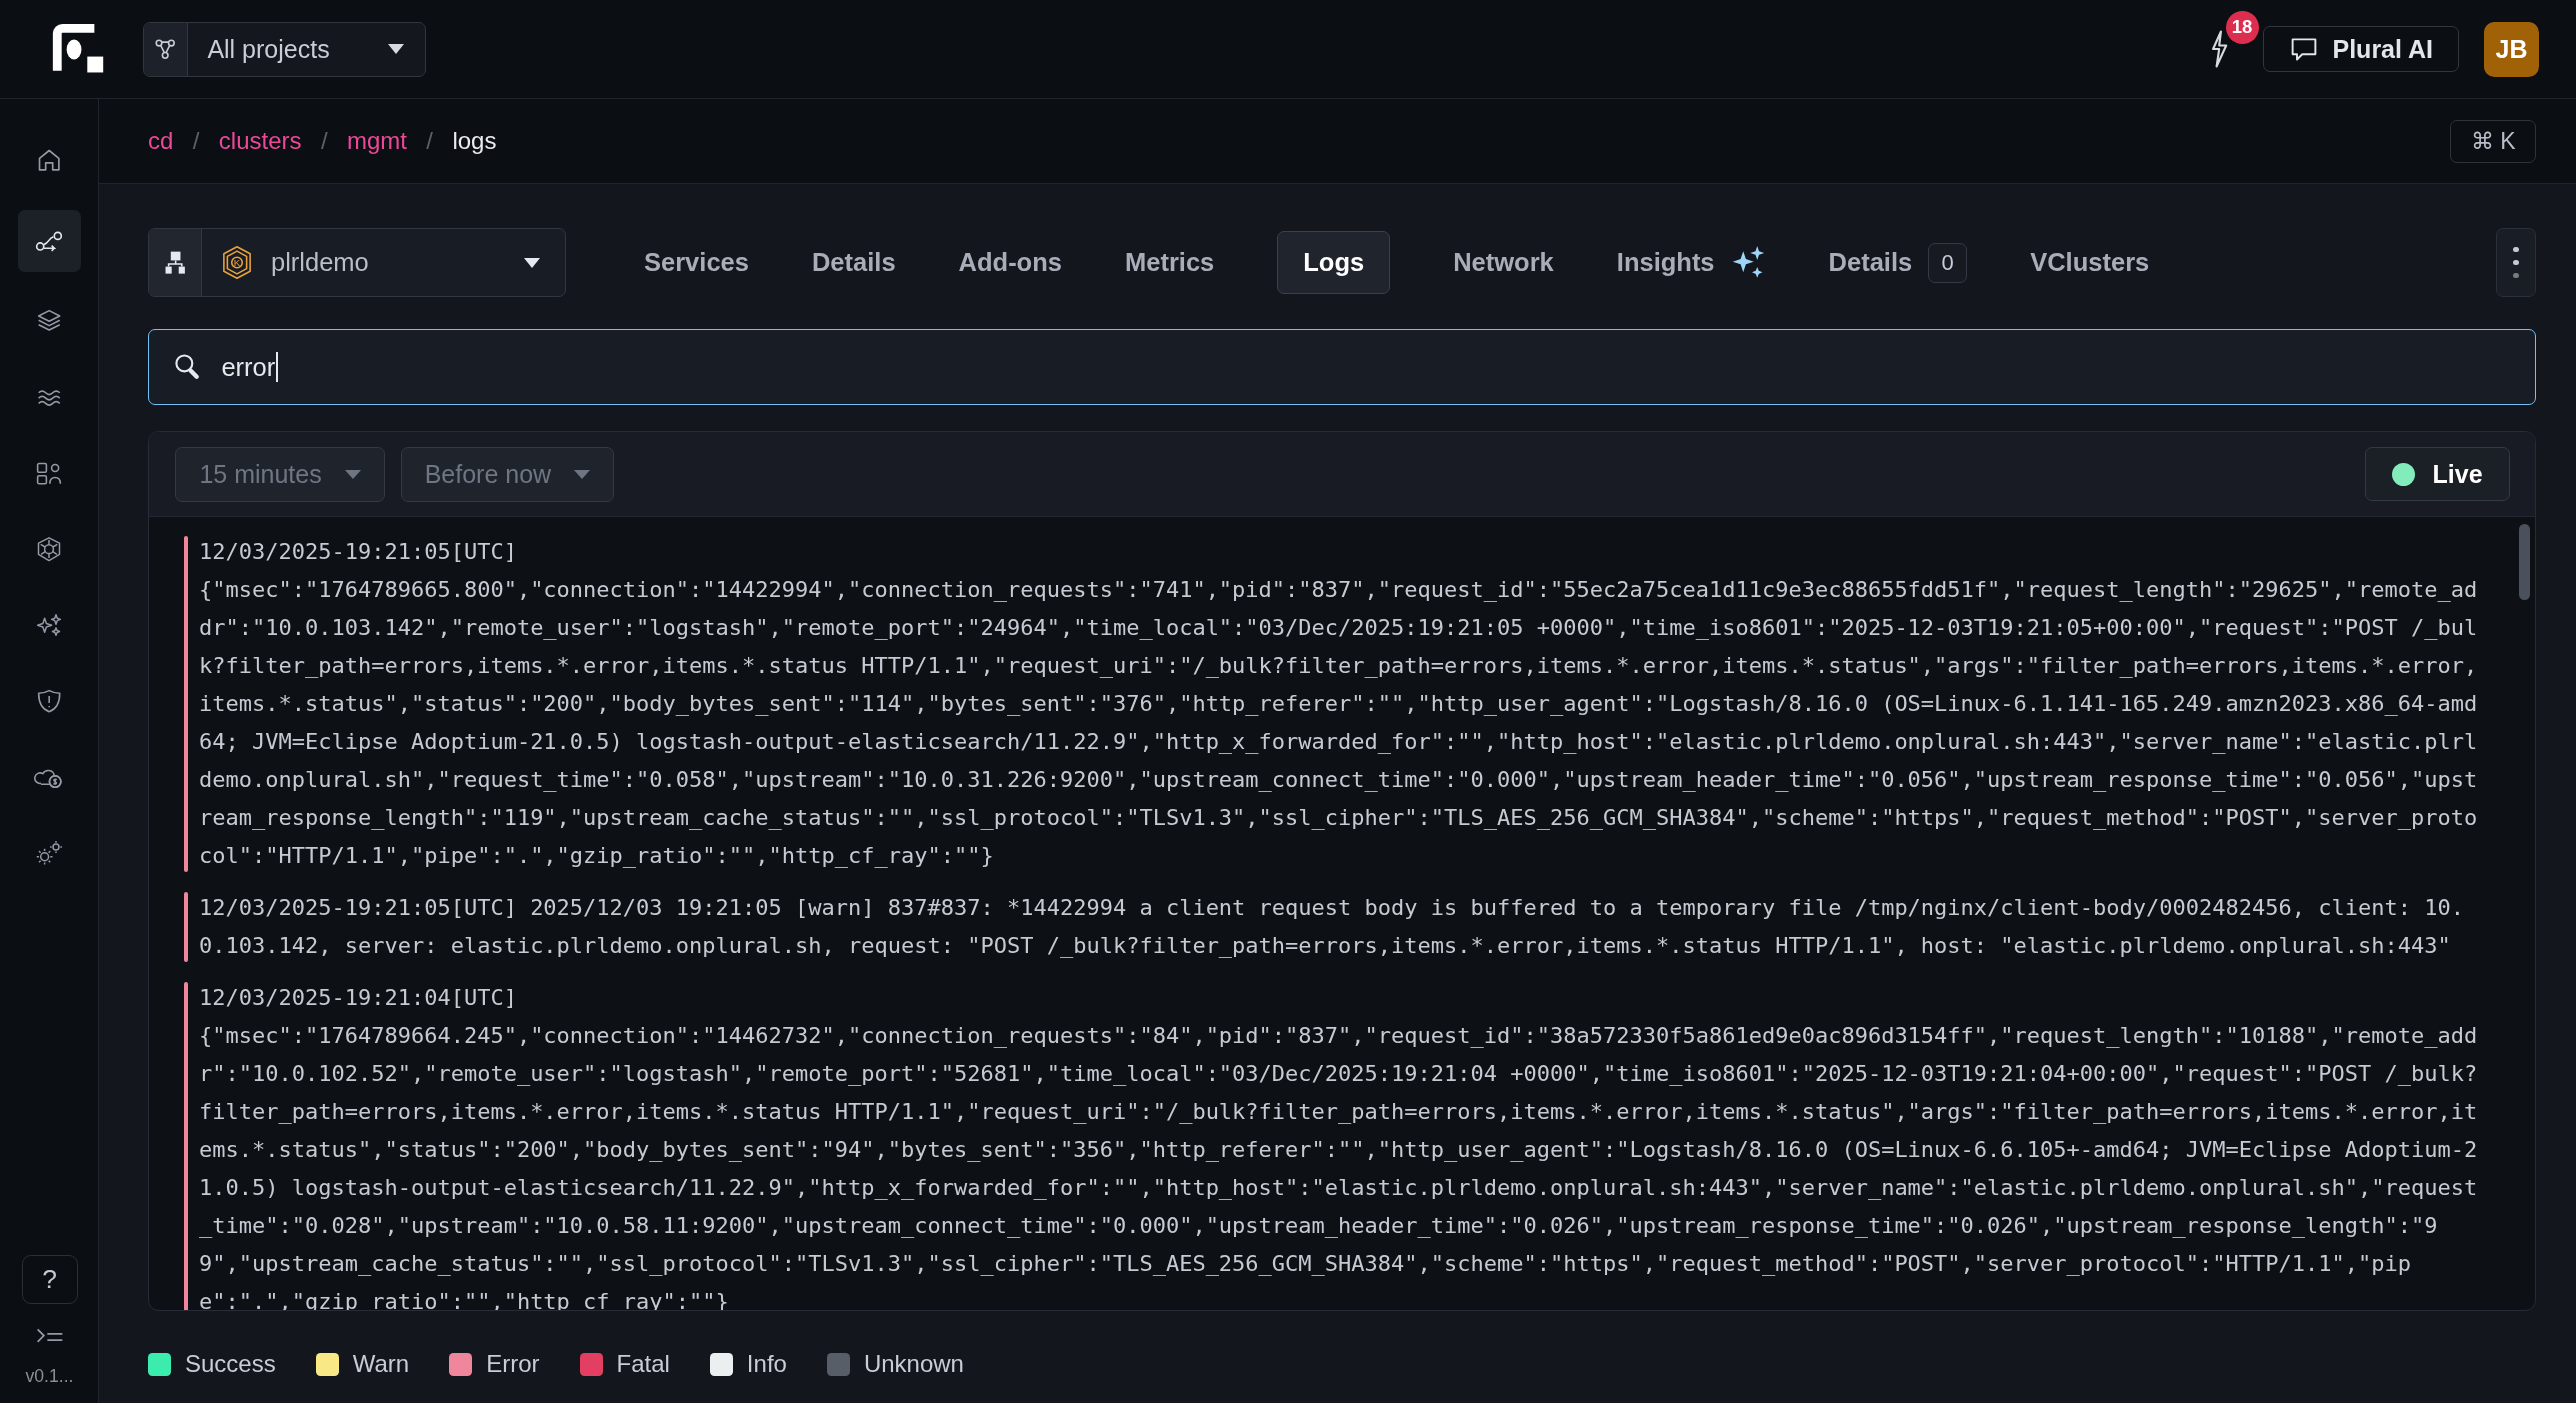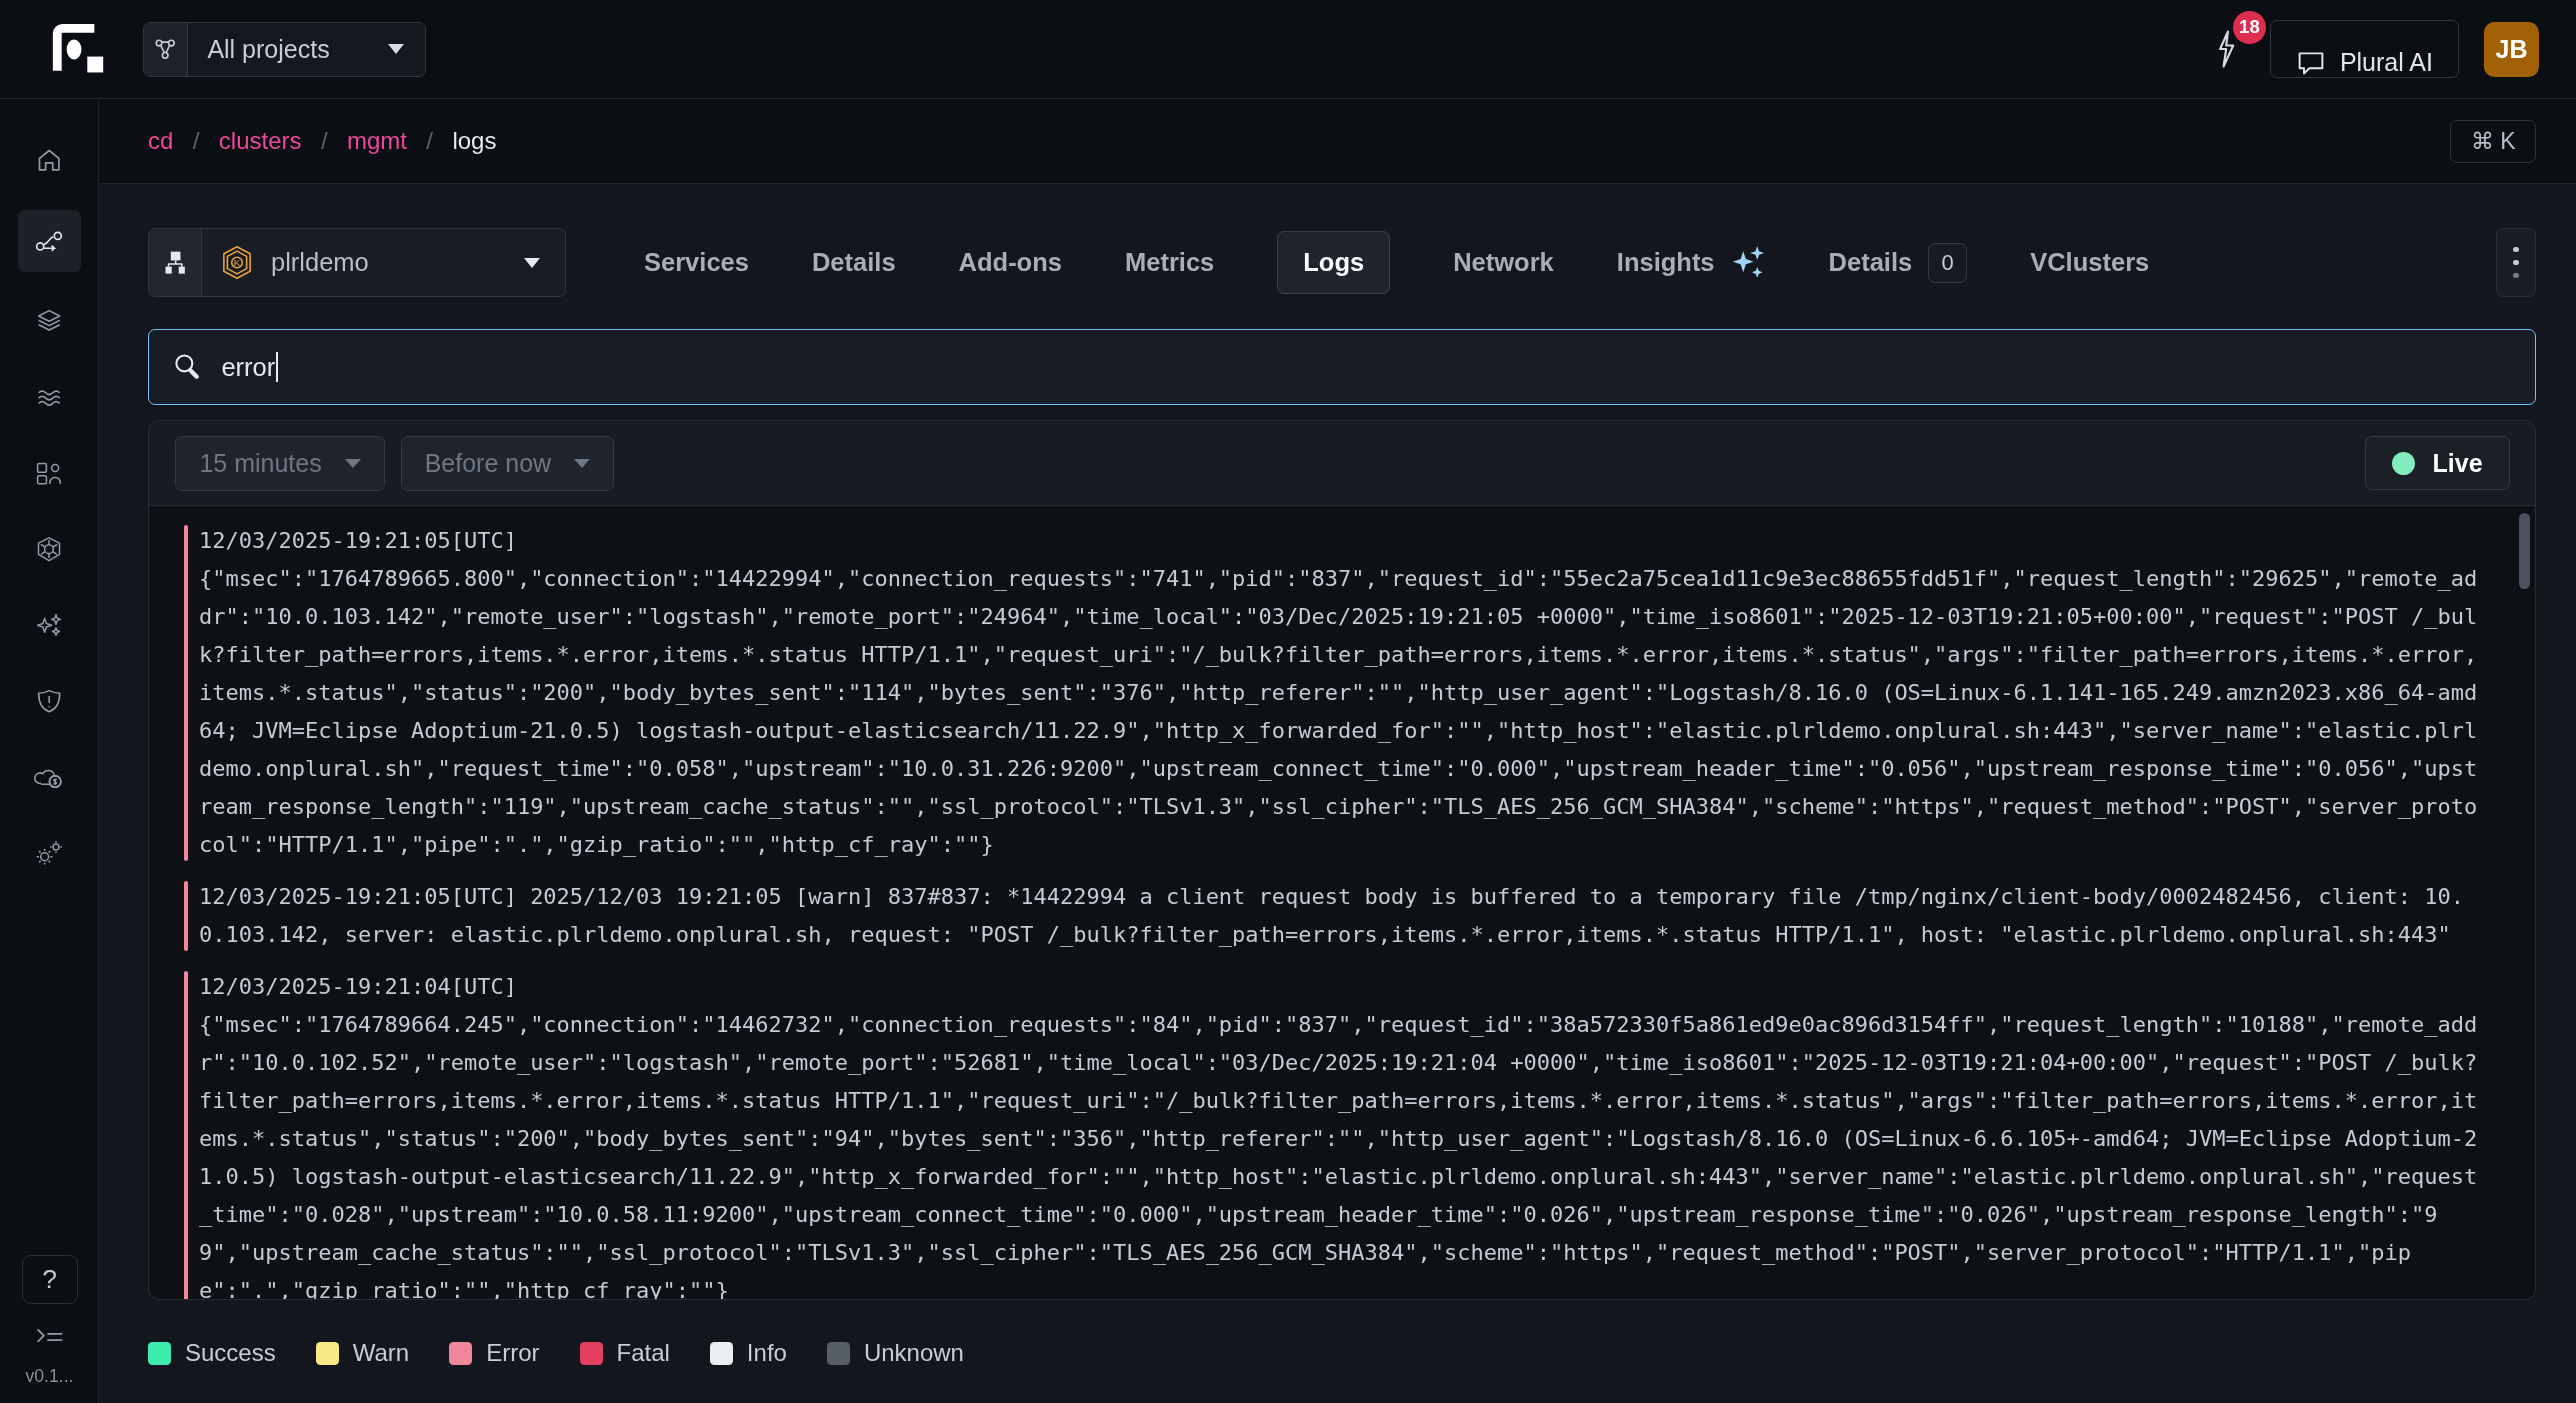--- a/index.html
+++ b/index.html
@@ -32,23 +32,23 @@
   .proj-select .caret { color:#D7DAE0; margin-right:21px; }
 
   .topbar-right { margin-left:auto; display:flex; align-items:center; gap:25px; }
   .bolt-wrap { position:relative; width:37px; height:49px; display:flex; align-items:center; justify-content:center; }
   .badge {
     position:absolute; top:-14px; right:-21px; min-width:33px; height:33px; border-radius:16.7px;
     background:#DE2E4F; color:#fff; font-size:18.5px; font-weight:bold;
     display:flex; align-items:center; justify-content:center; padding:0 5.3px;
   }
   .ai-btn {
-    display:flex; align-items:flex-end; gap:14px; height:58px; padding:0 25px;
+    display:flex; align-items:center; gap:14px; height:46px; padding:0 25px;
     border:0.9px solid #31363F; border-radius:7px; background:transparent;
-    font-size:25px; font-weight:normal; color:#E3E6EB; cursor:pointer;
+    font-size:25px; font-weight:bold; color:#E3E6EB; cursor:pointer;
   }
   .avatar {
     width:55px; height:55px; border-radius:10.6px; background:#a16207;
     color:#fff; font-size:25px; font-weight:bold;
     display:flex; align-items:center; justify-content:center; cursor:pointer;
   }
 
   
   .sidebar {
     position:absolute; top:99px; left:0; width:99px; bottom:0;
@@ -117,21 +117,21 @@
   
   .search-box {
     margin-top:32px; height:76px; border:1.8px solid #70C3F5; border-radius:7px; background:#181C24;
     display:flex; align-items:center; padding:0 23px; cursor:text;
   }
   .search-box .txt { font-size:25.5px; color:#E6E9EE; margin-left:19.4px; }
   .search-cursor { display:inline-block; width:1.8px; height:30px; background:#E8EAEF; vertical-align:middle; margin-left:0.9px; }
 
   
   .log-panel {
-    margin-top:15px; height:880px; border:0.9px solid #272C36; border-radius:10.6px;
+    margin-top:26px; height:880px; border:0.9px solid #272C36; border-radius:10.6px;
     background:#0D1015; overflow:hidden; position:relative;
   }
   .log-toolbar {
     height:85px; background:#181B23; border-bottom:0.9px solid #232832;
     display:flex; align-items:center; padding:0 25px 0 26.4px;
   }
   .dd-btn {
     height:55px; padding:0 23px; border:0.9px solid #333945; border-radius:7px; background:#1F232C;
     display:flex; align-items:center; gap:23px; font-size:25px; color:#6F7683; cursor:pointer; margin-right:16px;
   }

